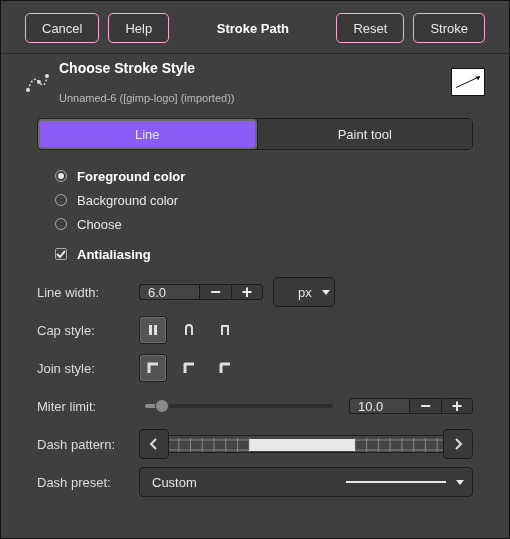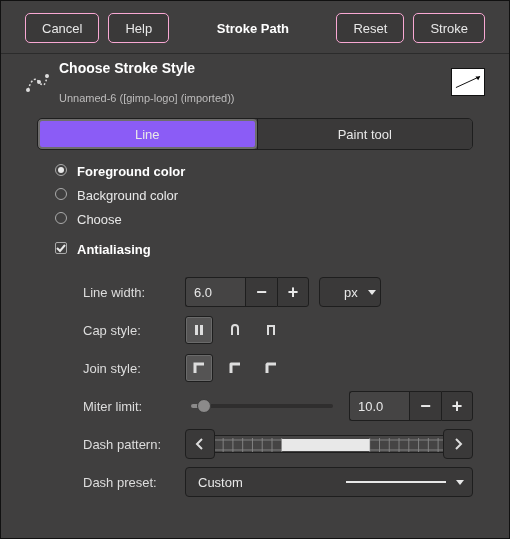--- a/index.html
+++ b/index.html
@@ -99,20 +99,21 @@
     background: #8b5cf6;
     font-weight: 500;
     border: 2px solid #6e6d6d;
     border-radius: 4px;
   }
   .tab:not(.active){ border-left: 1px solid #1e1e1e;}
 
   .radios { padding-left: 18px; }
   .radio-row, .check-row {
     display: flex;
+    align-items: center;
     gap: 10px;
     height: 24px;
     cursor: pointer;
   }
   .radio {
     width: 12px; height: 12px;
     border: 1px solid #aaa;
     border-radius: 50%;
     position: relative;
     flex-shrink: 0;
@@ -143,25 +144,24 @@
     display: flex;
     align-items: center;
     gap: 10px;
     margin: 6px 0;
     min-height: 32px;
   }
   .form-label {
     width: 92px;
     color: #ddd;
     font-size: 13px;
-    margin-left: 46px;
   }
   .spin-wrap {
     display: flex;
-    height: 30px;
+    height: 16px;
   }
   .spin-input {
     background: #454444;
     border: 1px solid #1e1e1e;
     border-right: none;
     border-radius: 3px 0 0 3px;
     color: #e8e8e8;
     padding: 0 8px;
     width: 60px;
     font-size: 13px;

